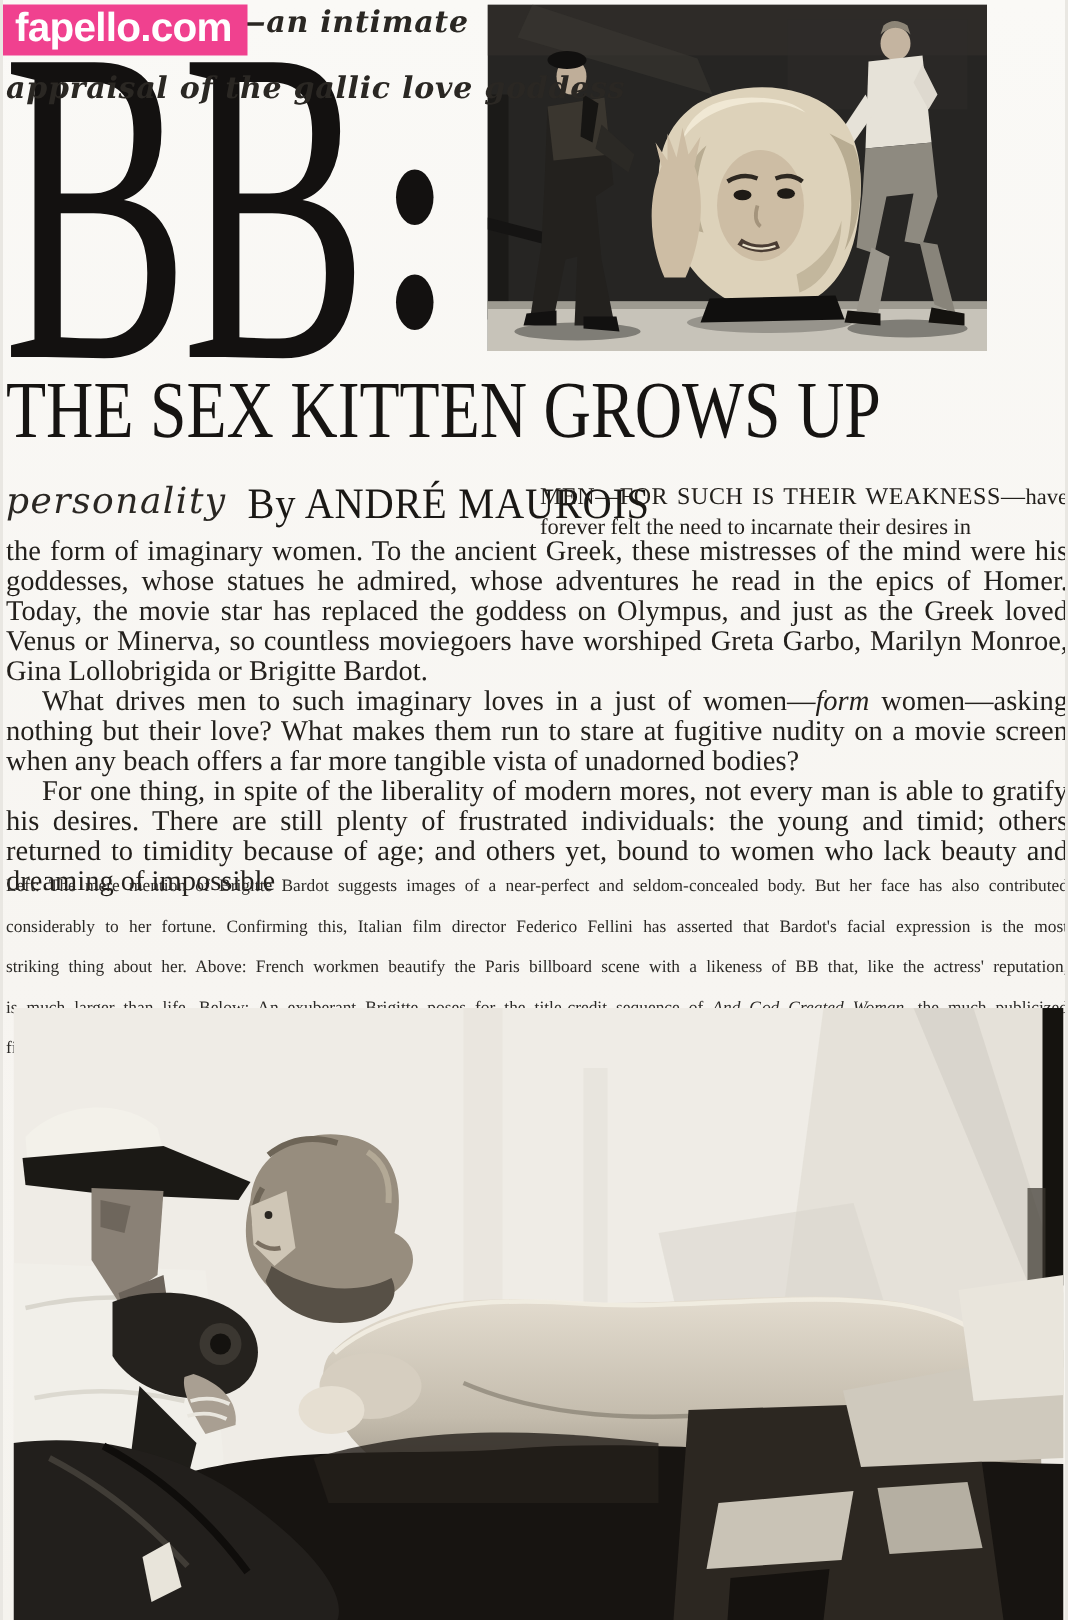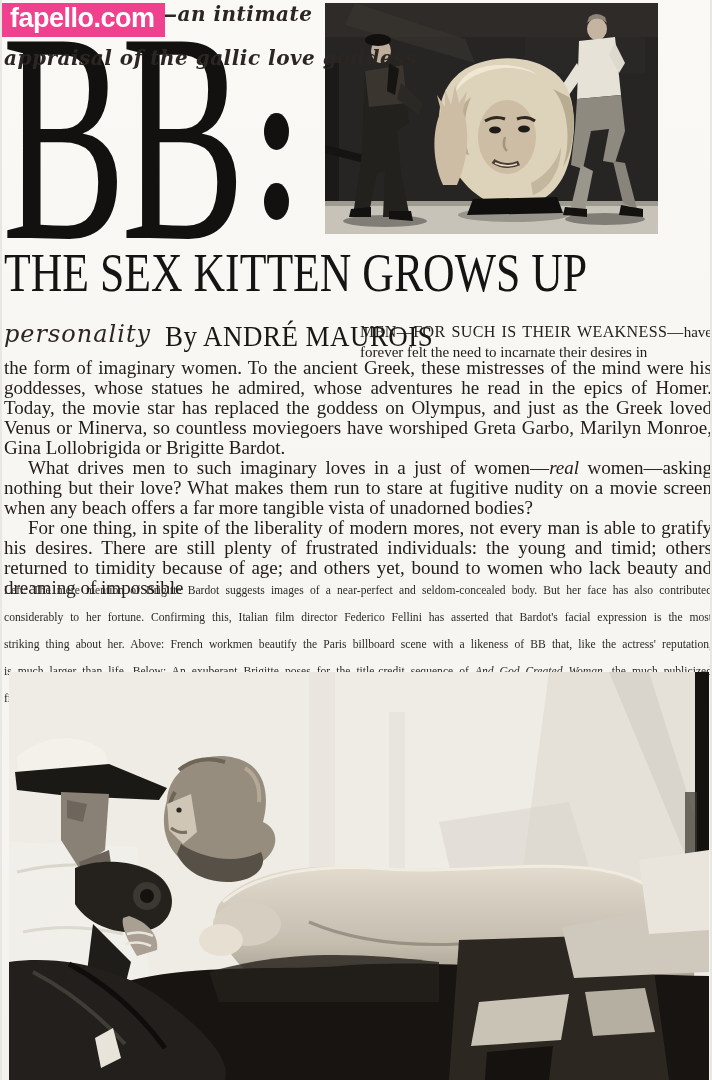--- a/index.html
+++ b/index.html
@@ -157,21 +157,21 @@
     <span class="section">personality</span>
     <span class="author">By ANDRÉ MAUROIS</span>
   </div>
 
   <div class="lede">
     <span class="smallcaps">MEN—FOR SUCH IS THEIR WEAKNESS—</span><span>have forever felt the need to incarnate their desires in</span>
   </div>
 
   <div class="bodytext">
     <p>the form of imaginary women. To the ancient Greek, these mistresses of the mind were his goddesses, whose statues he admired, whose adventures he read in the epics of Homer. Today, the movie star has replaced the goddess on Olympus, and just as the Greek loved Venus or Minerva, so countless moviegoers have worshiped Greta Garbo, Marilyn Monroe, Gina Lollobrigida or Brigitte Bardot.</p>
-    <p class="indent"><span>What drives men to such imaginary loves in a just of women—</span><span class="ital">real</span><span> women—asking nothing but their love? What makes them run to stare at fugitive nudity on a movie screen when any beach offers a far more tangible vista of unadorned bodies?</span></p>
+    <p class="indent"><span>What drives men to such imaginary loves in a just of women—</span><span class="ital">form</span><span> women—asking nothing but their love? What makes them run to stare at fugitive nudity on a movie screen when any beach offers a far more tangible vista of unadorned bodies?</span></p>
     <p class="indent">For one thing, in spite of the liberality of modern mores, not every man is able to gratify his desires. There are still plenty of frustrated individuals: the young and timid; others returned to timidity because of age; and others yet, bound to women who lack beauty and dreaming of impossible</p>
   </div>
 
   <div class="caption"><span>Left: The mere mention of Brigitte Bardot suggests images of a near-perfect and seldom-concealed body. But her face has also contributed considerably to her fortune. Confirming this, Italian film director Federico Fellini has asserted that Bardot's facial expression is the most striking thing about her. Above: French workmen beautify the Paris billboard scene with a likeness of BB that, like the actress' reputation, is much larger than life. Below: An exuberant Brigitte poses for the title-credit sequence of </span><span class="ital">And God Created Woman</span><span>, the much publicized film that helped create the Bardot myth.</span></div>
 
   <div class="photo-bottom">
     <svg viewBox="0 0 700 408" preserveAspectRatio="none">
 
       <g>
         <rect x="0" y="0" width="700" height="408" fill="#efece6"></rect>

